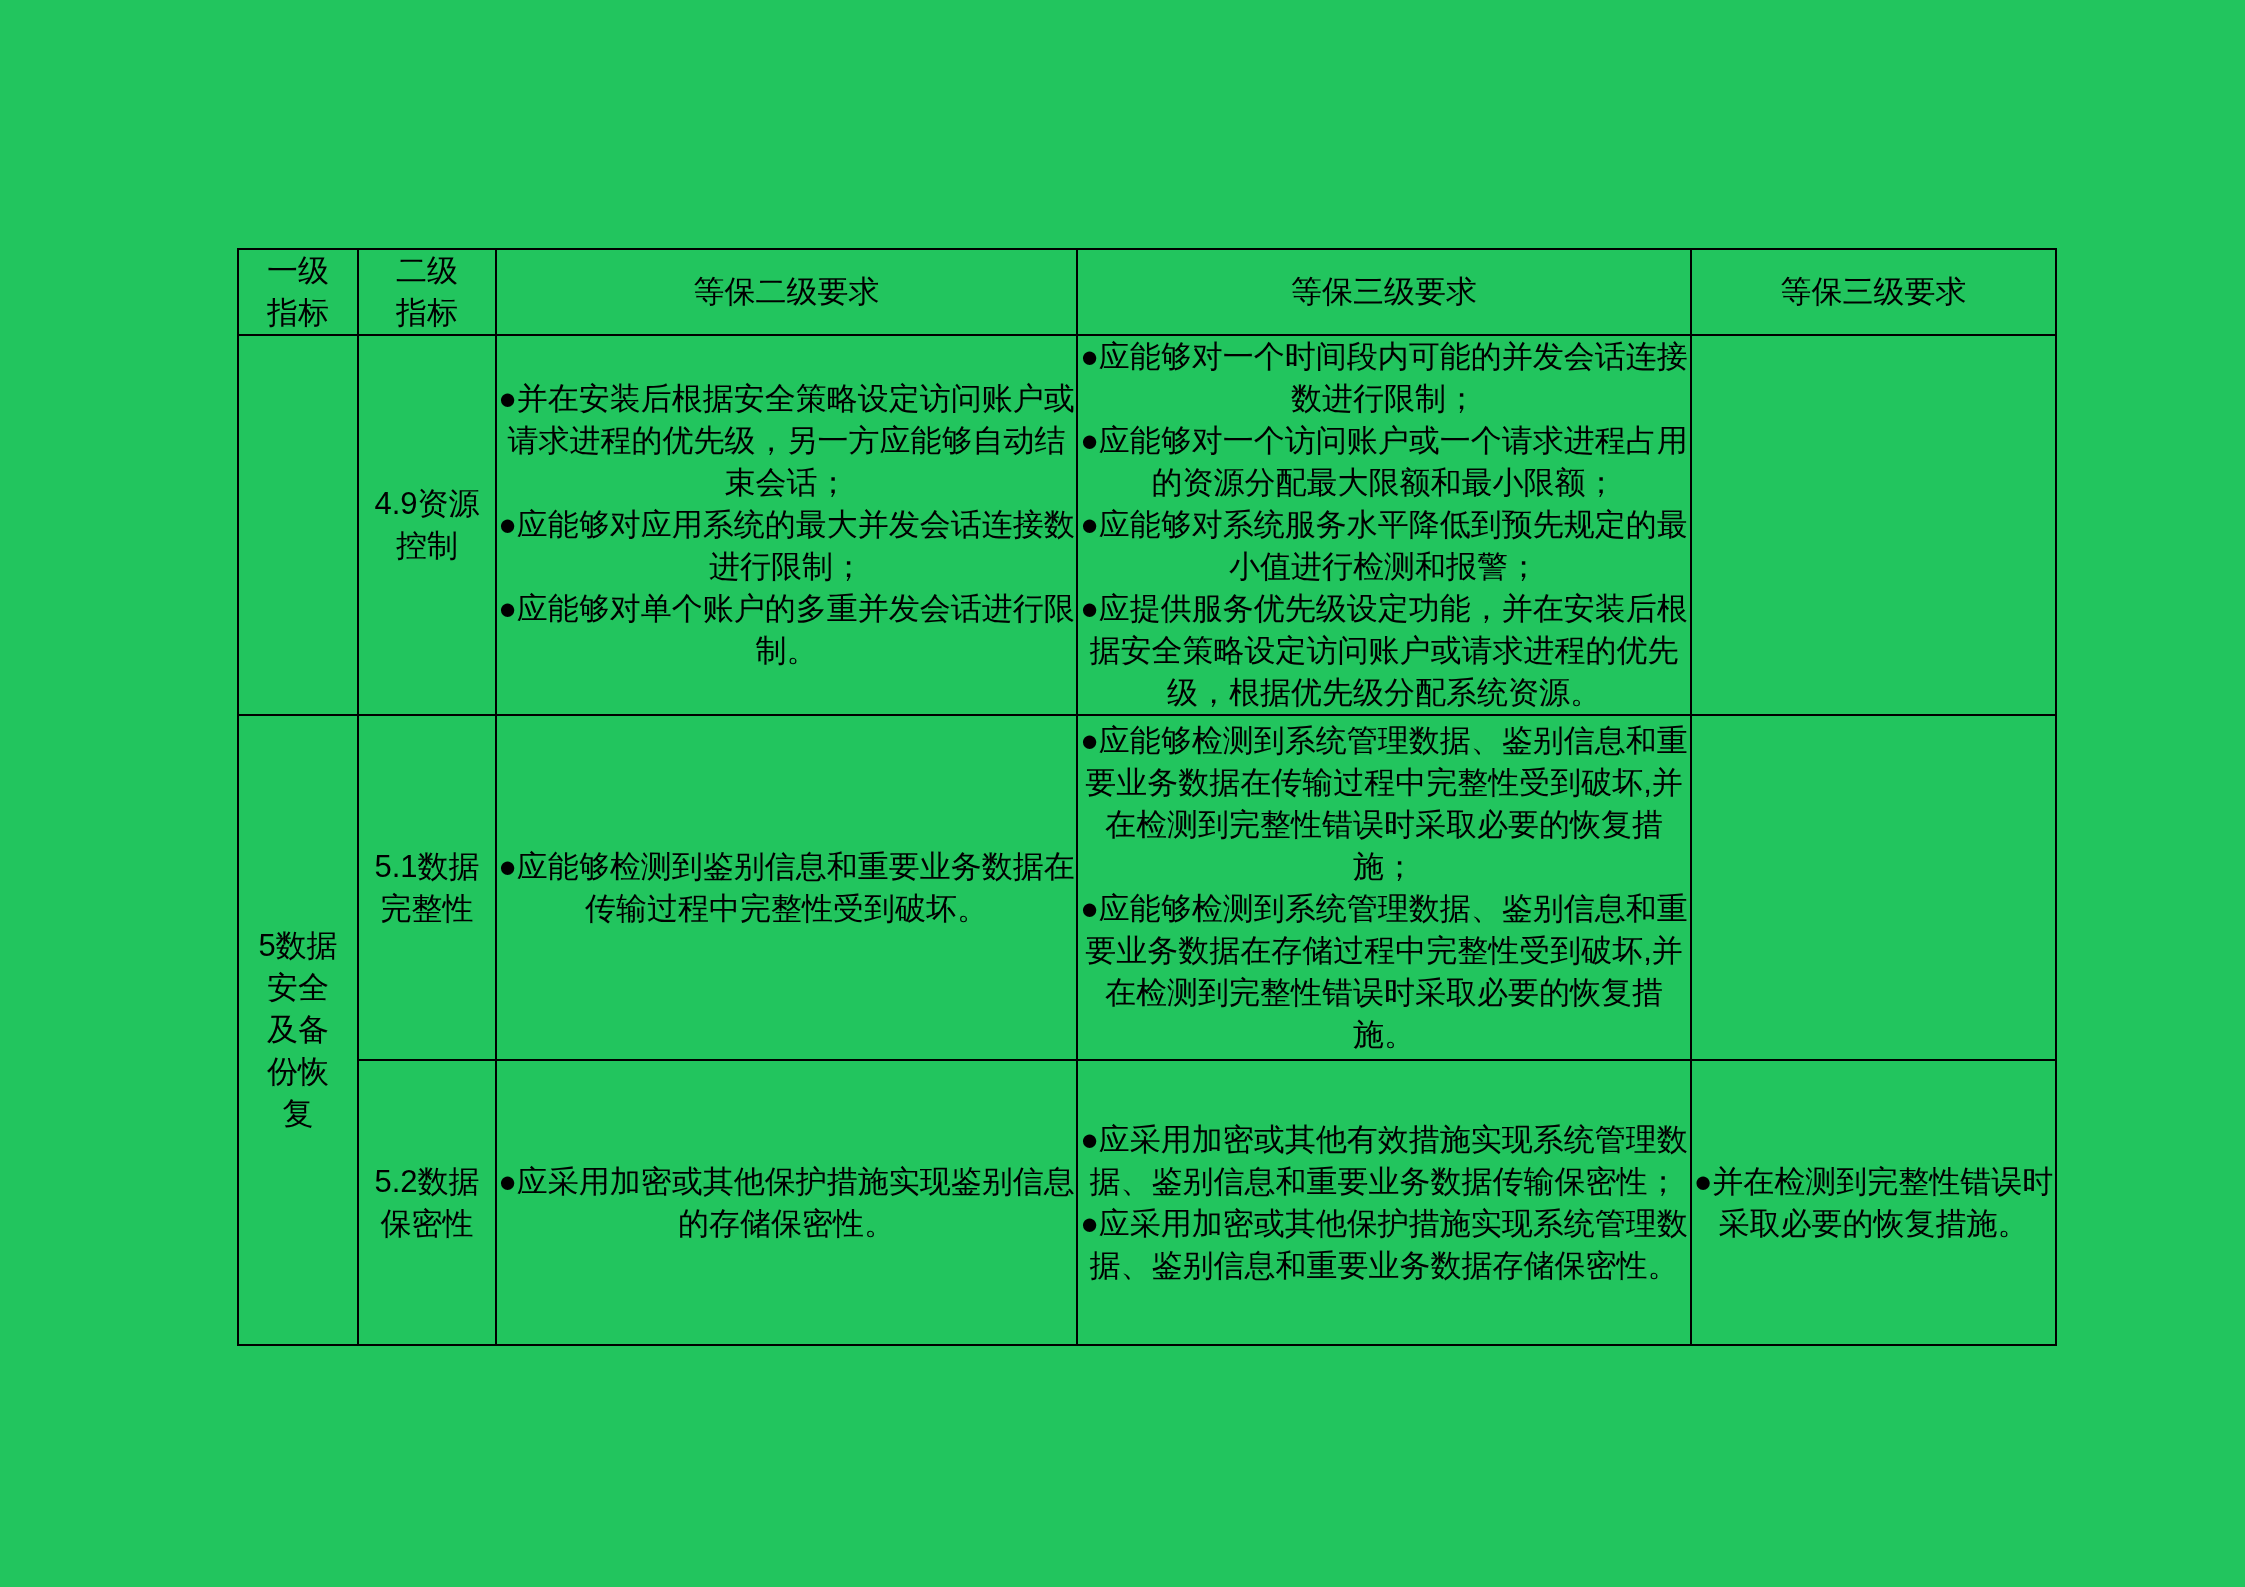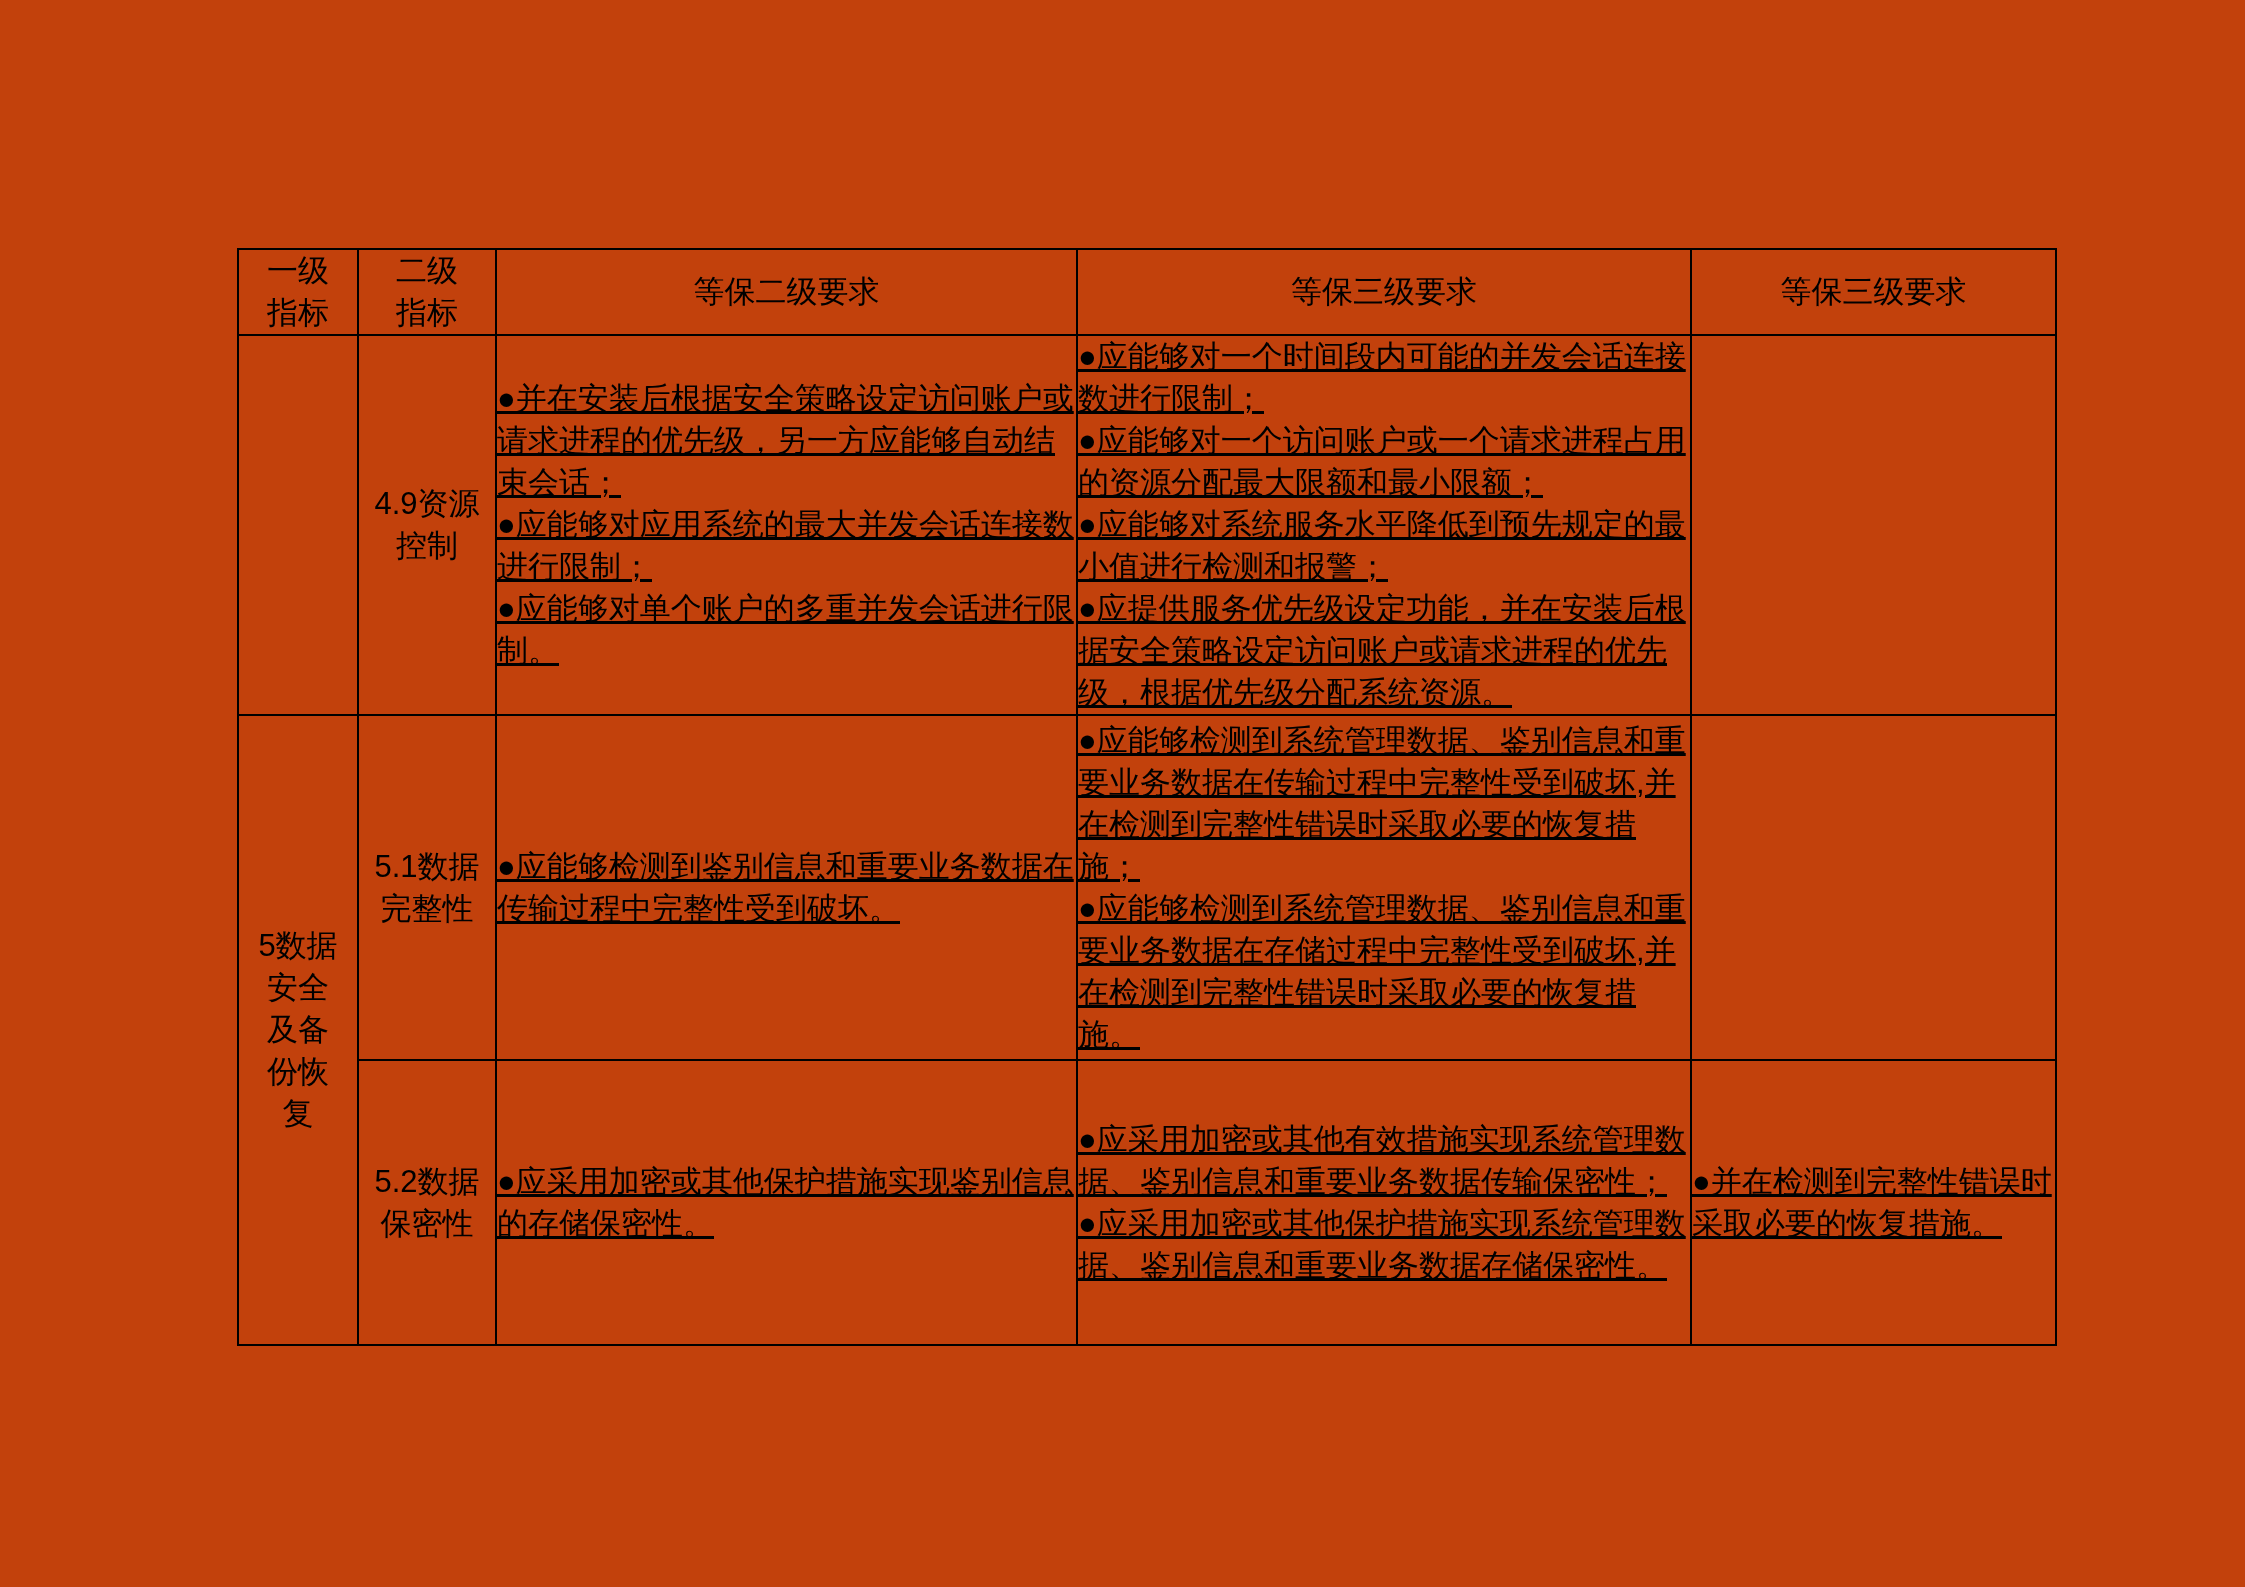--- a/index.html
+++ b/index.html
@@ -9,21 +9,21 @@
     height: 1587px;
     background: #ffffff;
     font-family: "Liberation Sans", sans-serif;
     color: #000000;
     overflow: hidden;
   }
   .sheet {
     position: relative;
     width: 2245px;
     height: 1587px;
-    background: #c2410c;
+    background: #22c55e;
   }
   table.req-table {
     position: absolute;
     left: 237px;
     top: 248px;
     width: 1818px;
     border-collapse: collapse;
     table-layout: fixed;
   }
   table.req-table th,
@@ -40,24 +40,23 @@
     text-align: center;
     white-space: pre-line;
   }
   td.label-cell {
     white-space: pre-line;
     text-align: center;
     padding-left: 10px;
     padding-right: 4px;
   }
   td.body-cell {
-    text-align: left;
+    text-align: center;
     padding-left: 10px;
     padding-right: 8px;
-    text-decoration: underline;
   }
   td.body-cell .bullet {
     margin: 0;
   }
   tr.header-row  { height: 83px;  }
   tr.row-4-9     { height: 379px; }
   tr.row-5-1     { height: 345px; }
   tr.row-5-2     { height: 285px; }
 </style>
 </head>

